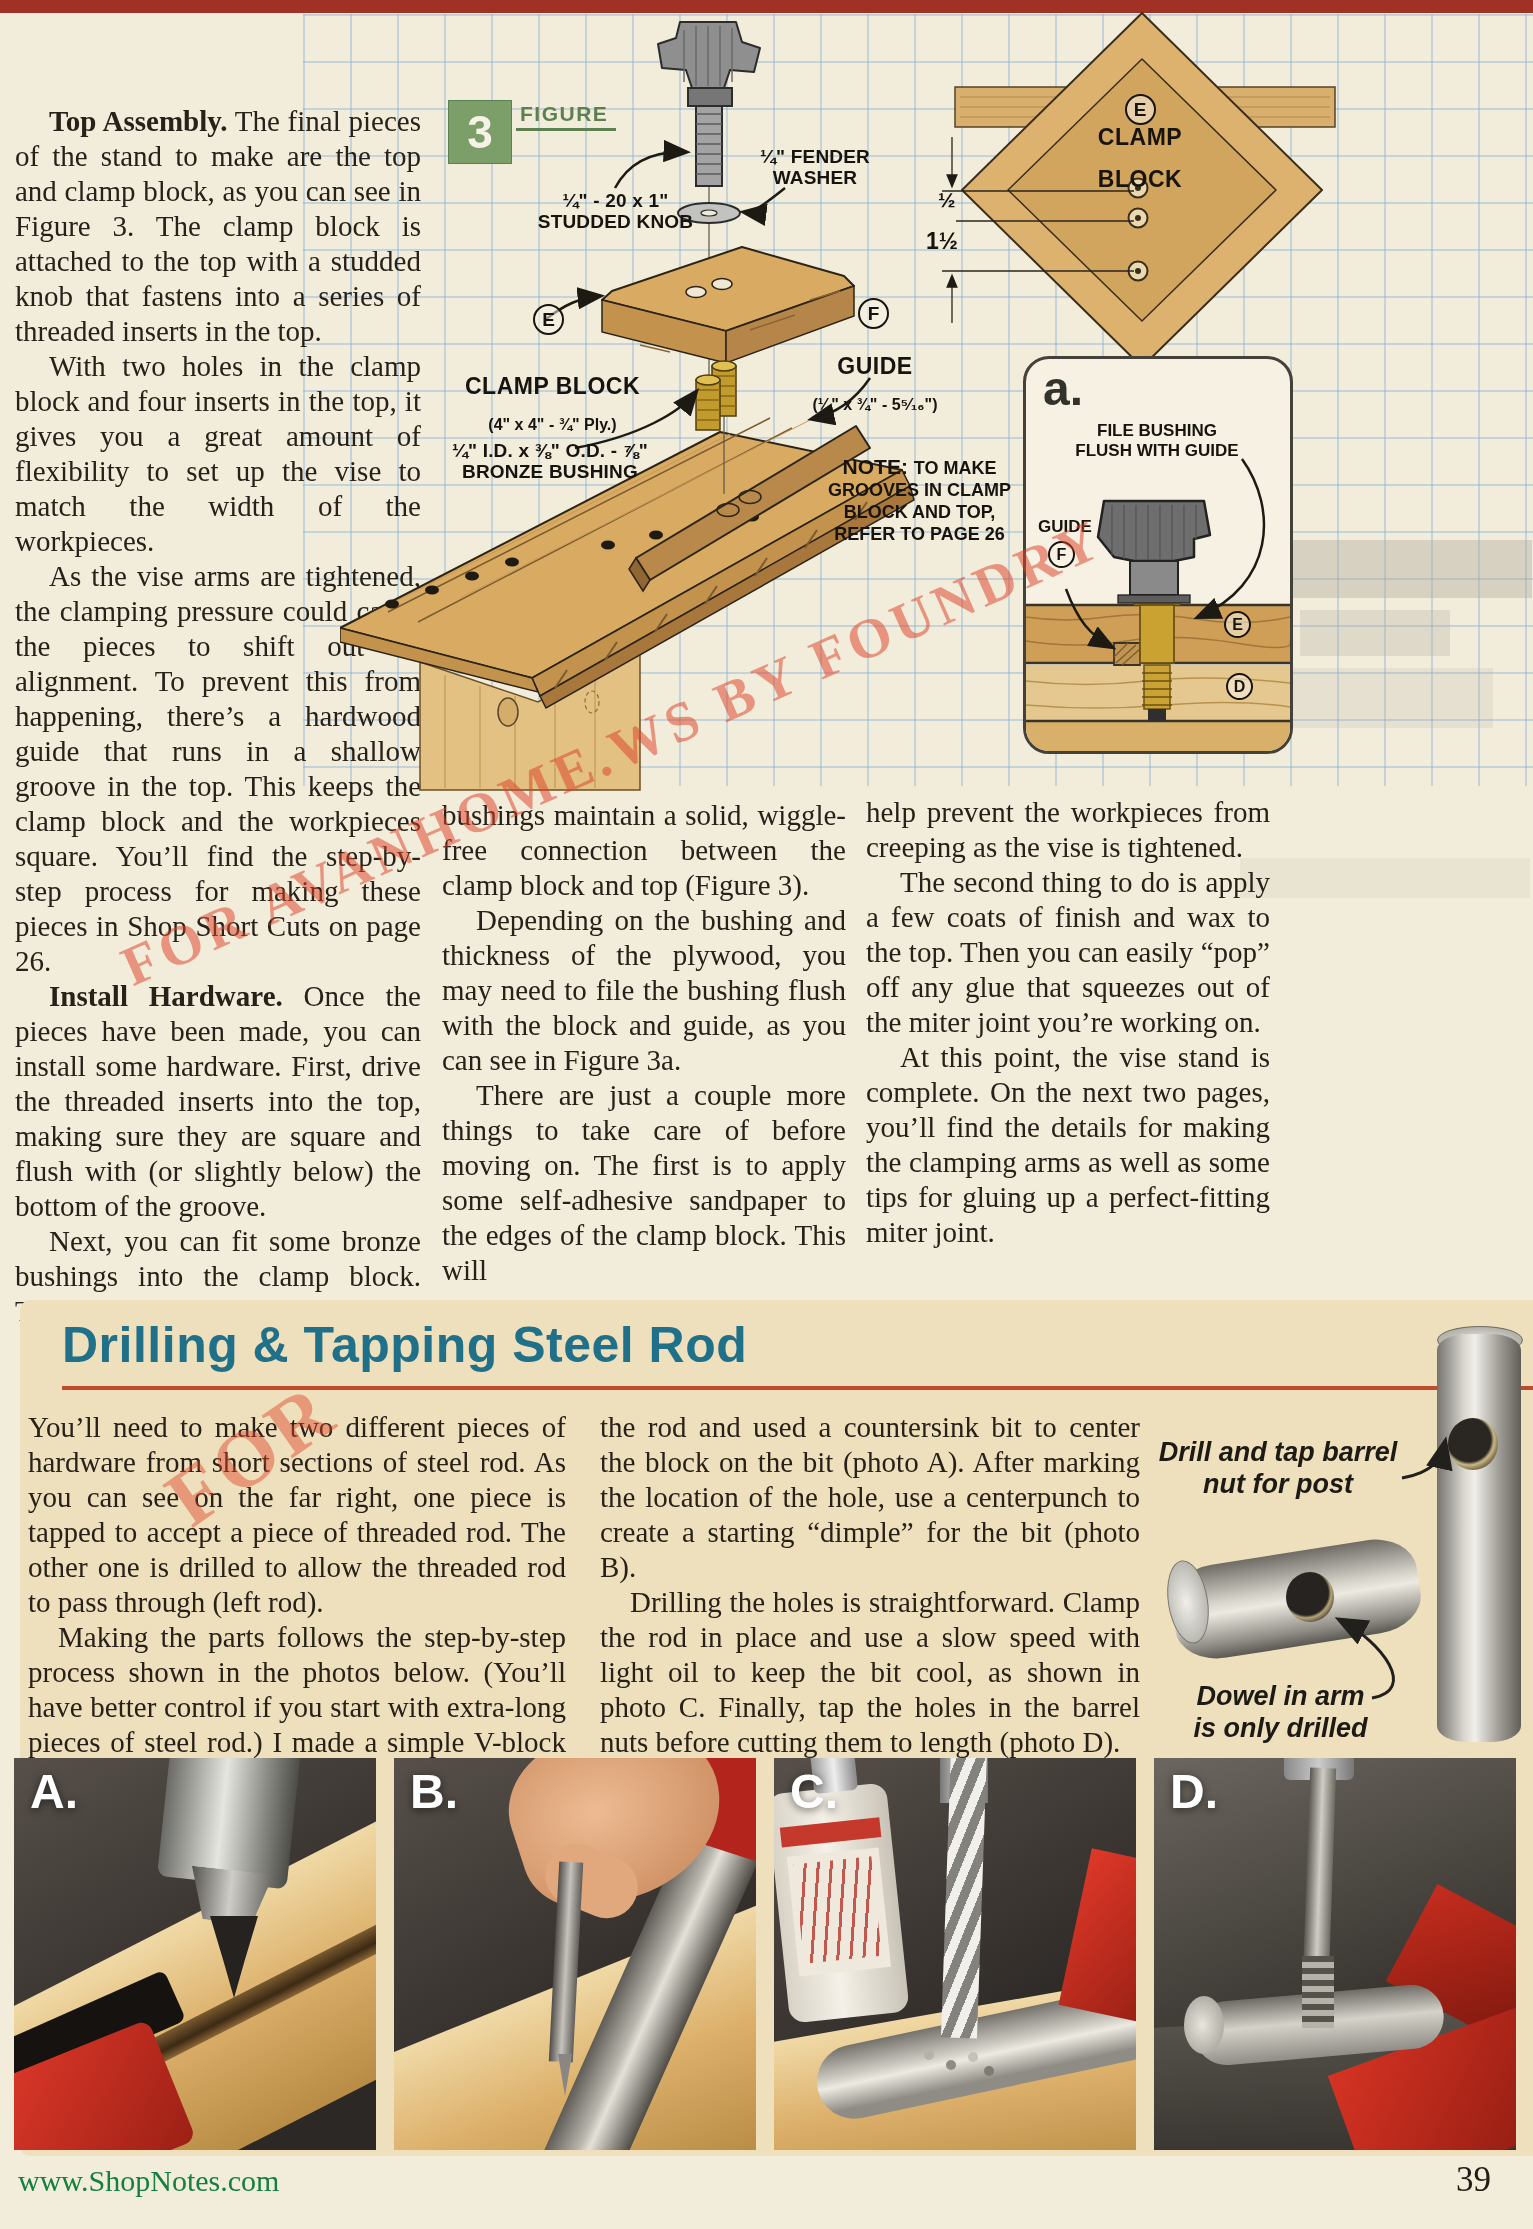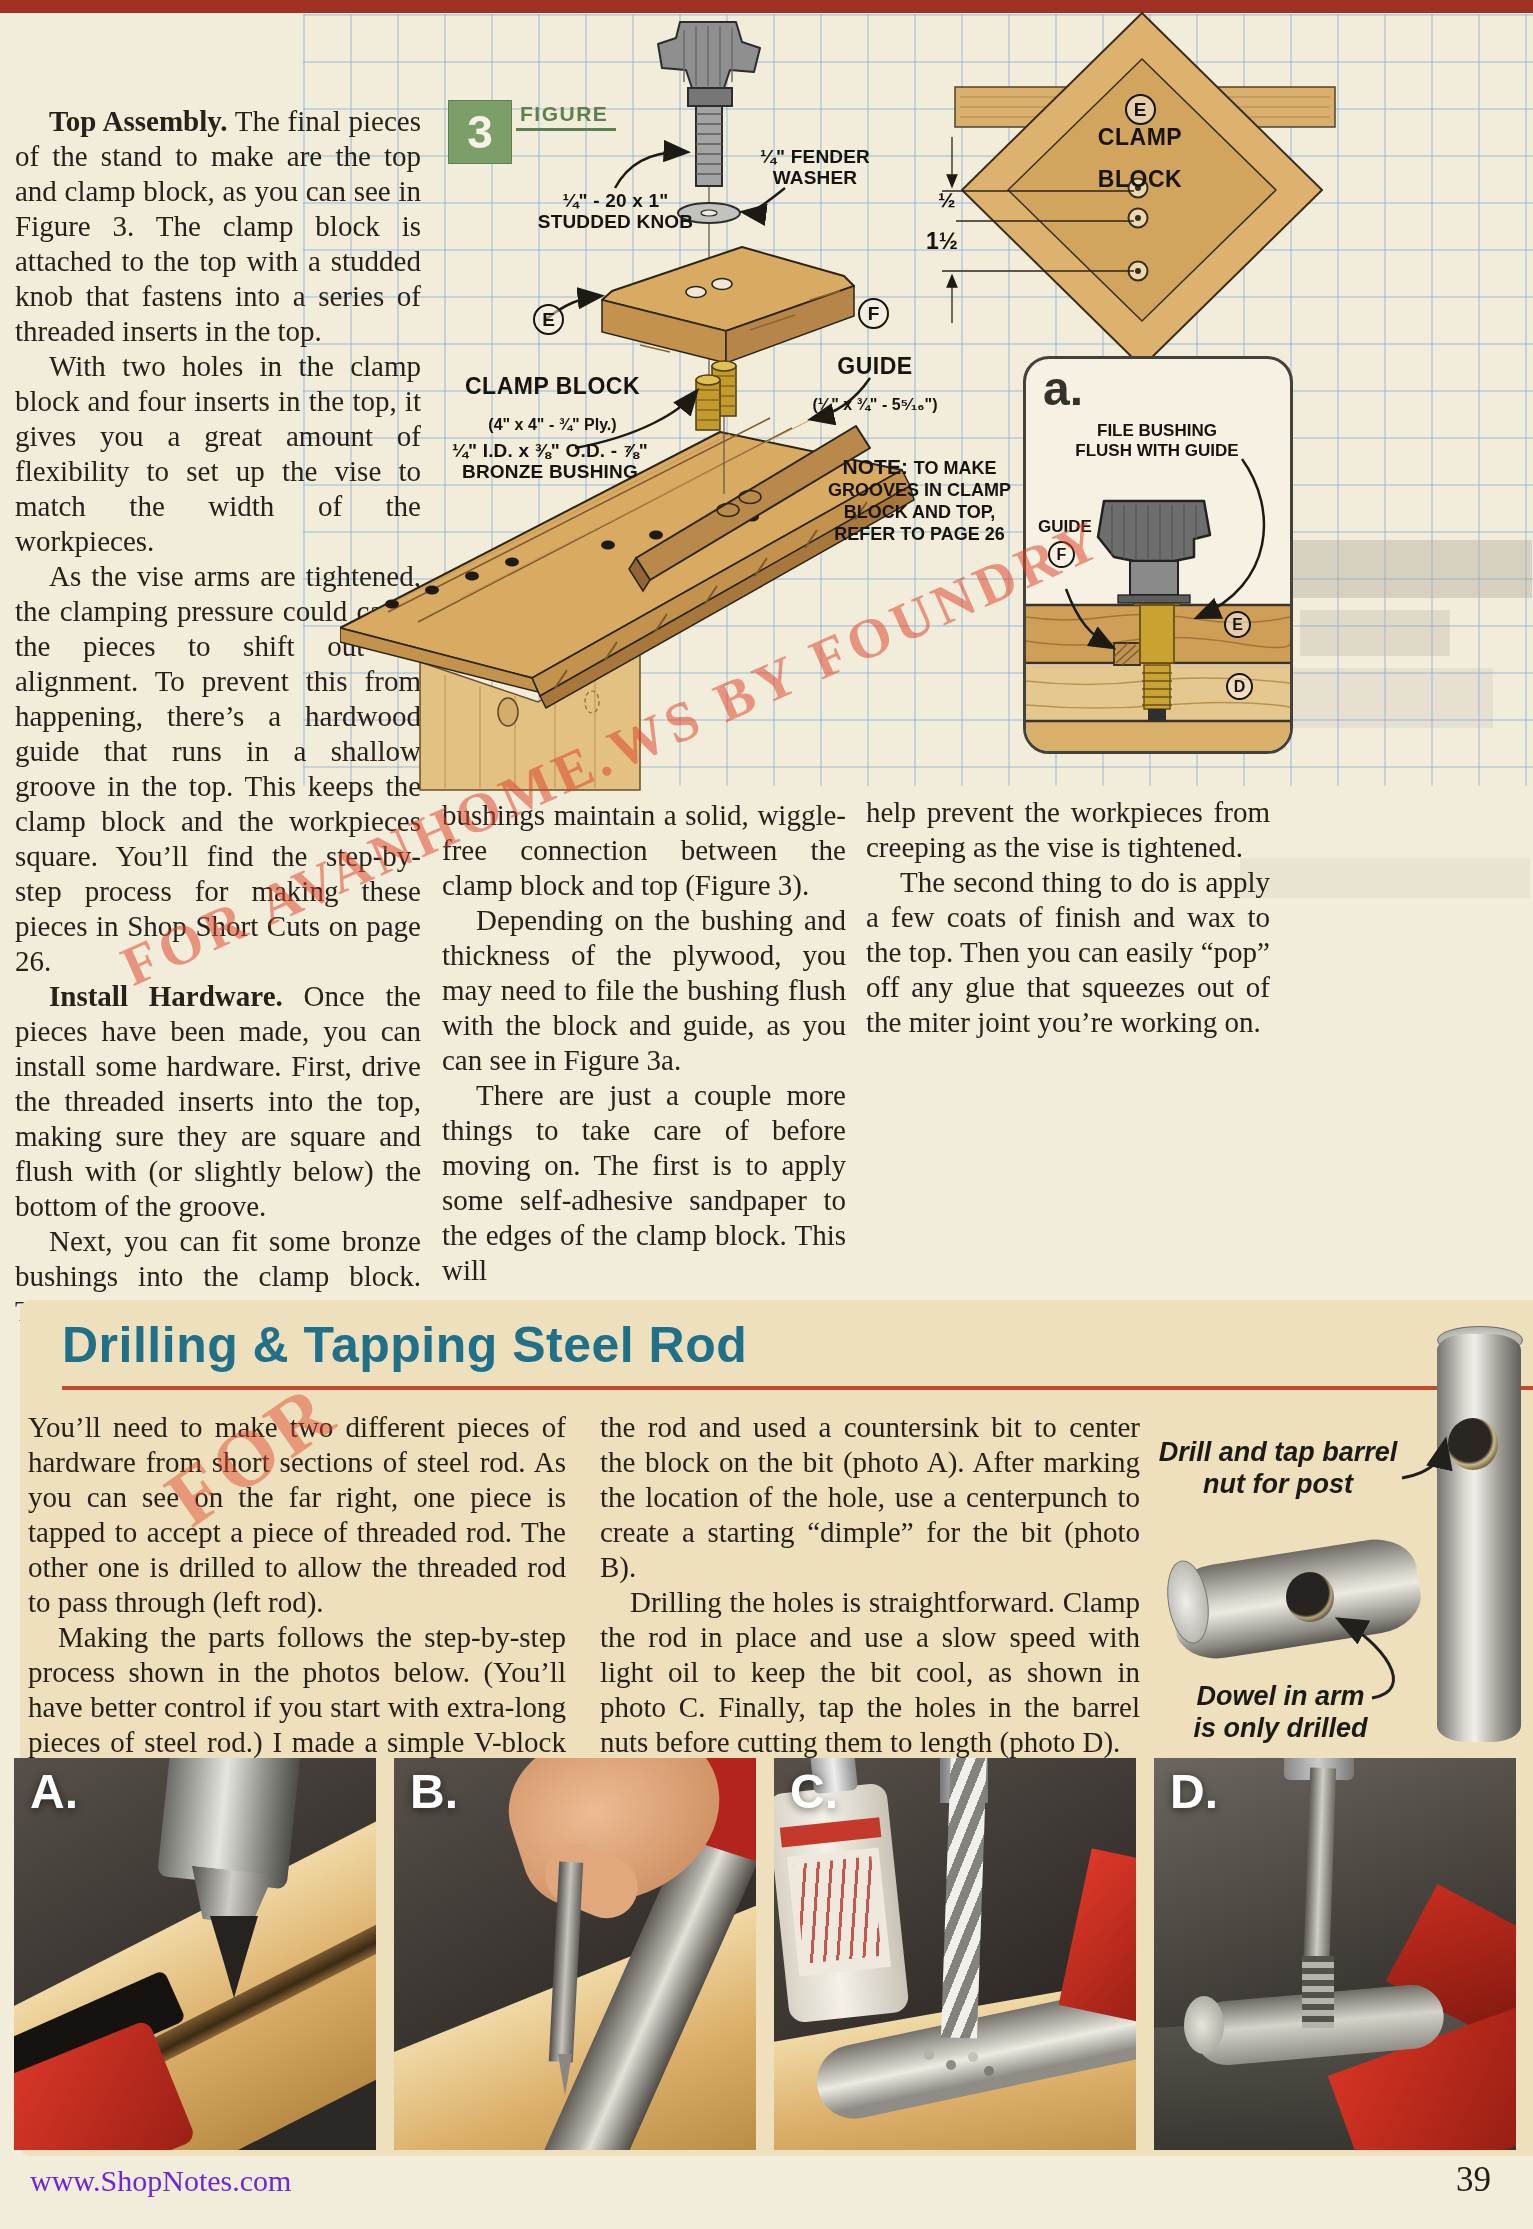--- a/index.html
+++ b/index.html
@@ -43,21 +43,21 @@
   .scol p.ind{text-indent:30px;}
   .caption{font:italic bold 27px/32px "Liberation Sans",sans-serif;color:#1d1a15;text-align:center;white-space:pre-line;z-index:5;}
   
   .rod{z-index:4;}
   
   .photo{position:absolute;top:1758px;width:362px;height:392px;background:linear-gradient(150deg,#57504a,#2c2825 70%);overflow:hidden;z-index:3;}
   .photo .el{position:absolute;}
   .plabel{position:absolute;left:16px;top:6px;font:bold 48px "Liberation Sans",sans-serif;color:#fff;text-shadow:0 2px 8px rgba(0,0,0,.55);z-index:9;}
   .woodstrip{background:linear-gradient(180deg,#f0d9a6,#dcb06a 45%,#b98c46);}
   
-  #footurl{left:30px;top:2164px;font:30px "Liberation Serif",serif;color:#6d28d9;z-index:5;}
+  #footurl{left:18px;top:2164px;font:30px "Liberation Serif",serif;color:#15803d;z-index:5;}
   #pagenum{left:1456px;top:2160px;font:35px "Liberation Serif",serif;color:#221c15;z-index:5;}
 </style>
 </head>
 <body>
 
 <div id="page">
 
   <div class="abs" id="topbar"></div>
   <div class="abs" id="grid"></div>
 
@@ -75,20 +75,21 @@
   </div>
 
   <div class="abs col" style="left:442px;top:798px;width:404px;">
     <p class="noind"><span>bushings maintain a solid, wiggle-free connection between the clamp block and top (Figure 3).</span></p>
     <p><span>Depending on the bushing and thickness of the plywood, you may need to file the bushing flush with the block and guide, as you can see in Figure 3a.</span></p>
     <p><span>There are just a couple more things to take care of before moving on. The first is to apply some self-adhesive sandpaper to the edges of the clamp block. This will</span></p>
   </div>
   <div class="abs col" style="left:866px;top:795px;width:404px;">
     <p class="noind"><span>help prevent the workpieces from creeping as the vise is tightened.</span></p>
     <p><span>The second thing to do is apply a few coats of finish and wax to the top. Then you can easily “pop” off any glue that squeezes out of the miter joint you’re working on.</span></p>
+    <p><span>At this point, the vise stand is complete. On the next two pages, you’ll find the details for making the clamping arms as well as some tips for gluing up a perfect-fitting miter joint.</span></p>
   </div>
 
   <div class="abs" id="figbadge">
       <span>3</span>
     </div>
   <div class="abs" id="figword">FIGURE</div>
   <div class="abs" id="figrule"></div>
 
   <svg class="abs" style="left:340px;top:0;z-index:2;" width="760" height="800" viewBox="0 0 760 800">
     <defs>

